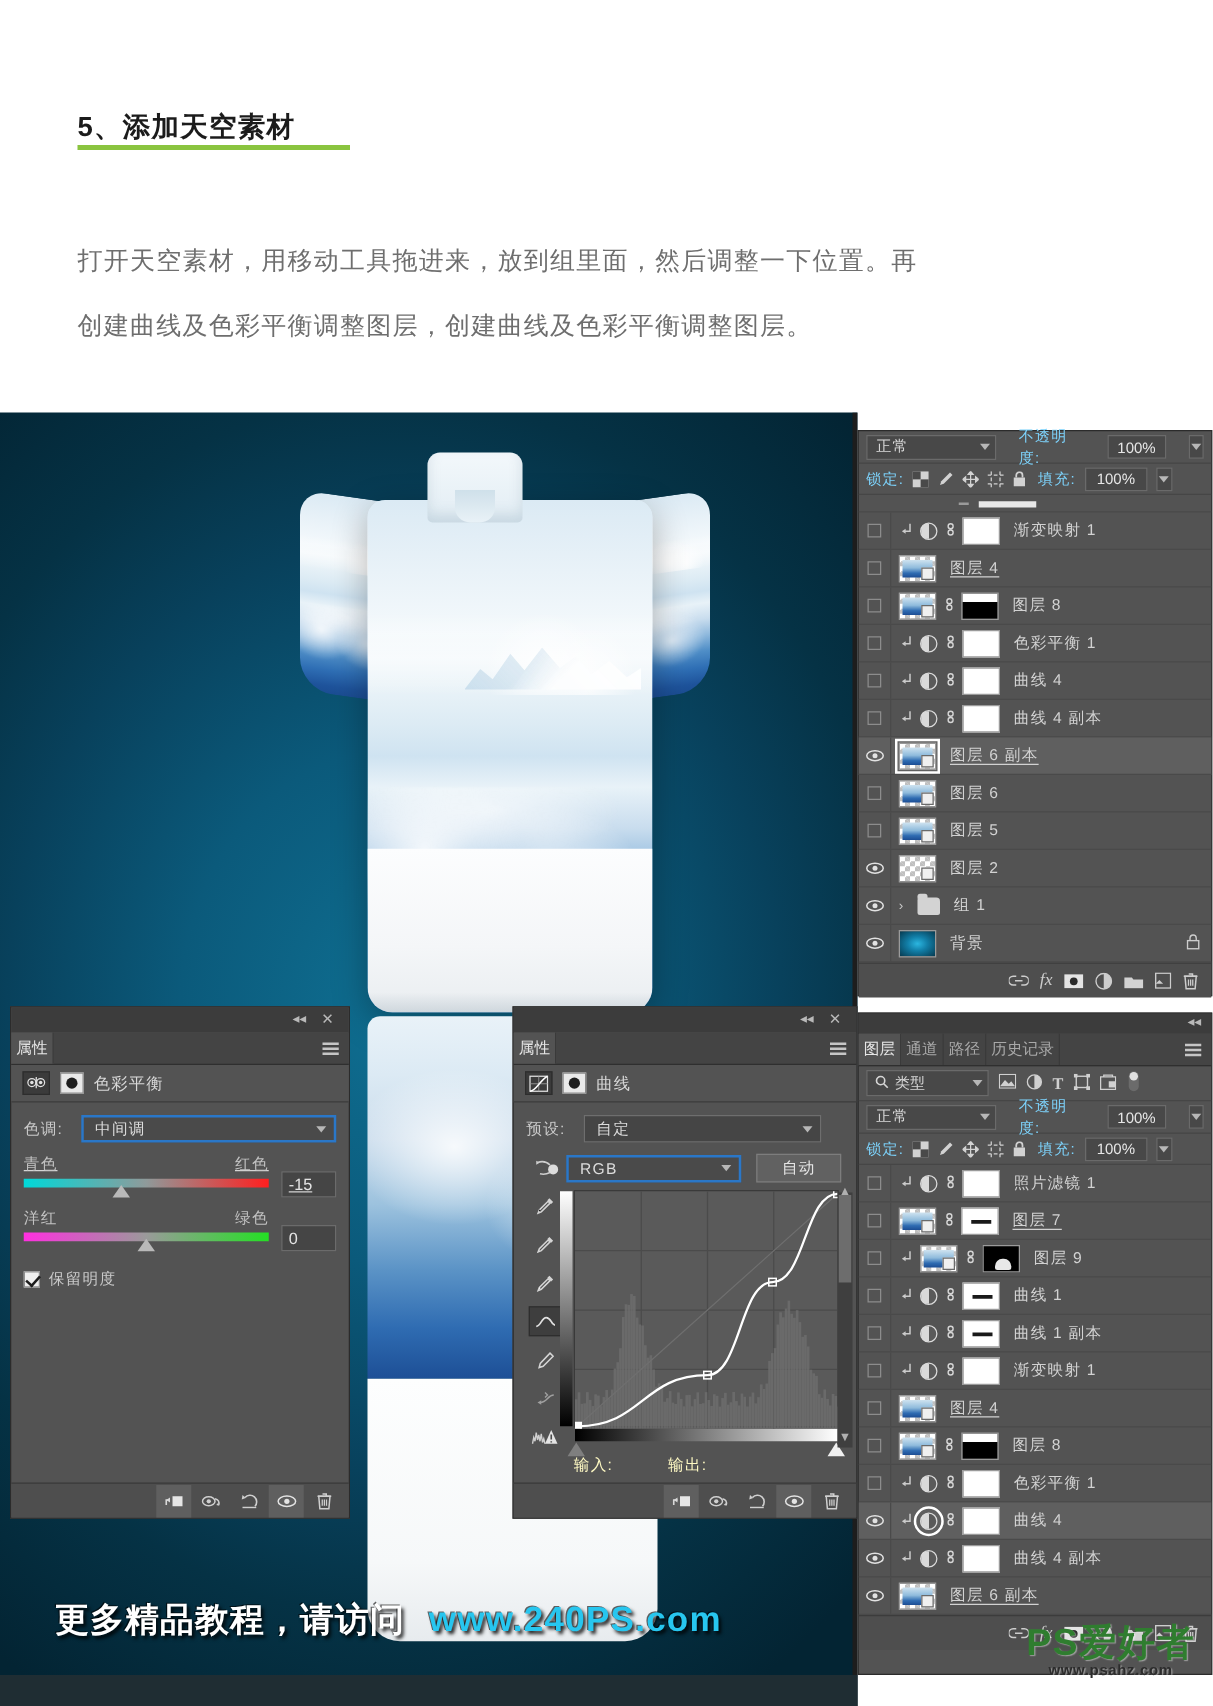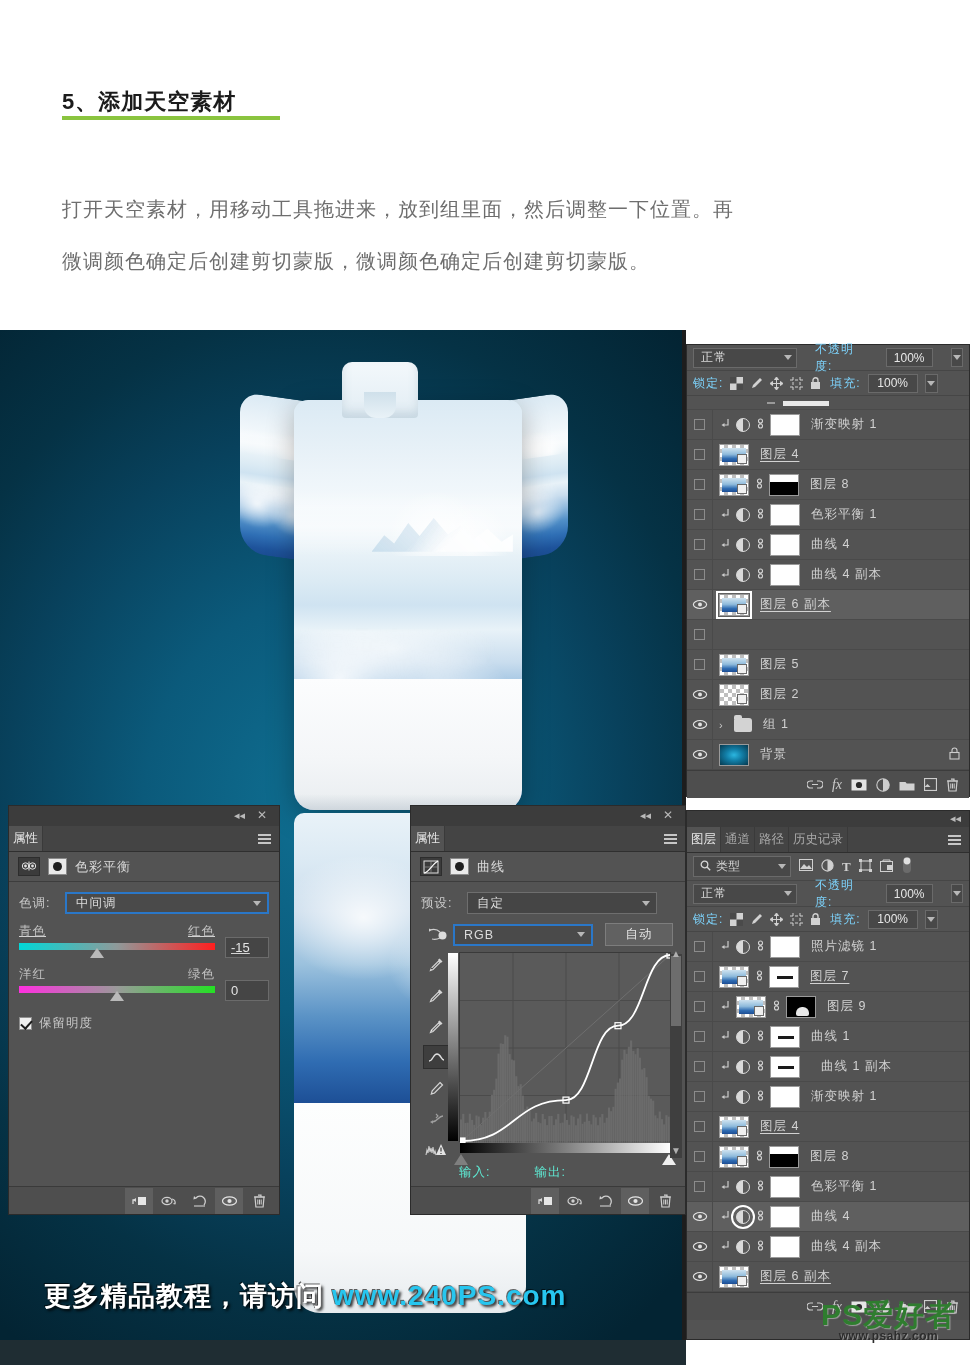--- a/index.html
+++ b/index.html
@@ -251,21 +251,21 @@
   .curve-vbar {
     position: absolute; left: -12px; top: 0; width: 10px; height: 100%;
     background: linear-gradient(180deg,#fff,#000);
   }
   .blackpt, .whitept { position: absolute; bottom: -24px; width: 0; height: 0;
     border-left: 7px solid transparent; border-right: 7px solid transparent; }
   .blackpt { border-bottom: 11px solid #7f7f7f; left: -6px; }
   .whitept { border-bottom: 11px solid #f0f0f0; right: -6px; }
 
   .io-row { position: absolute; left: 38px; top: 200px; width: 212px; display: flex; gap: 44px; }
-  .io-label { font-size: 12.5px; color: #5eead4; letter-spacing: 1px; }
+  .io-label { font-size: 12.5px; color: #fef9c3; letter-spacing: 1px; }
 
   .scrollcol {
     position: absolute; right: 3px; top: 72px; width: 12px; bottom: 34px;
     background: #3f3f3f;
   }
   .scrollcol .thumb { position: absolute; left: 1px; top: 2px; width: 10px; height: 70px; background: #6d6d6d; }
   .scroll-arrow { position:absolute; right: 4px; color:#b0b0b0; font-size: 10px; }
 
   
   .layers-panel { position: absolute; background: #535353; border: 1px solid #2b2b2b; }
@@ -347,21 +347,21 @@
     display: flex; align-items: center; justify-content: flex-end; gap: 9px; padding-right: 10px;
   }
   .lf-btn { color: #cdcdcd; font-size: 13px; display: flex; align-items:center; }
 
   .partial-top { height: 14px; border-bottom: 1px solid #4a4a4a; position: relative; }
   .partial-top .pm { position:absolute; left: 96px; top: 5px; width: 46px; height: 5px; background:#e8e8e8; }
   .partial-top .pm2 { position:absolute; left: 80px; top: 6px; width: 8px; height: 2px; background:#9a9a9a; }
 
   
   .wm-bottom {
-    position: absolute; left: 44px; top: 1278px; display: flex; align-items: baseline; gap: 8px;
+    position: absolute; left: 44px; top: 1278px; display: flex; align-items: baseline; gap: 19px;
     font-size: 27px; font-weight: bold; letter-spacing: 1px;
     text-shadow: 2px 2px 3px rgba(0,0,0,0.85), -1px -1px 0 rgba(0,0,0,0.6);
   }
   .wm-cn { color: #ffffff; }
   .wm-url { color: #27c6ef; font-size: 28px; }
 
   .wm-ps {
     position: absolute; right: 14px; top: 1300px;
     color: #2f7d2f; font-weight: bold; text-align: center; line-height: 1;
     text-shadow: 1px 1px 1px rgba(255,255,255,0.45);
@@ -378,21 +378,21 @@
 
 <div id="root">
 
   <div class="article">
     <div class="heading-wrap">
       <span class="heading-text">5、添加天空素材</span>
       <div class="heading-underline"></div>
     </div>
     <div class="para">
       <div class="para-line">打开天空素材，用移动工具拖进来，放到组里面，然后调整一下位置。再</div>
-      <div class="para-line">微调颜色确定后创建剪切蒙版，微调颜色确定后创建剪切蒙版。</div>
+      <div class="para-line">创建曲线及色彩平衡调整图层，创建曲线及色彩平衡调整图层。</div>
     </div>
   </div>
 
   <div class="canvas">
     <div class="shirt">
       <div class="sleeve left">
         <div class="skyfill"></div>
       </div>
       <div class="sleeve right">
         <div class="skyfill"></div>
@@ -964,20 +964,27 @@
               <span class="content" style="background: linear-gradient(rgb(207, 227, 240) 0%, rgb(143, 187, 220) 45%, rgb(47, 108, 178) 75%, rgb(28, 77, 148) 100%);"></span>
               <span style="position: absolute; right: 1px; bottom: 1px; width: 10px; height: 10px; background: rgb(240, 240, 240); border: 1px solid rgb(106, 106, 106);"></span>
             </span>
             <span class="layer-name underlined" style="margin-left: 6px;">图层 6 副本</span>
           </div>
         </div>
         <div class="layer-row">
           <div class="eye-cell">
             <span class="eye-box"></span>
           </div>
+          <div class="row-content">
+            <span class="thumb-img">
+              <span class="content" style="background: linear-gradient(rgb(207, 227, 240) 0%, rgb(143, 187, 220) 45%, rgb(47, 108, 178) 75%, rgb(28, 77, 148) 100%);"></span>
+              <span style="position: absolute; right: 1px; bottom: 1px; width: 10px; height: 10px; background: rgb(240, 240, 240); border: 1px solid rgb(106, 106, 106);"></span>
+            </span>
+            <span class="layer-name" style="margin-left: 6px;">图层 6</span>
+          </div>
         </div>
         <div class="layer-row">
           <div class="eye-cell">
             <span class="eye-box"></span>
           </div>
           <div class="row-content">
             <span class="thumb-img">
               <span class="content" style="background: linear-gradient(rgb(207, 227, 240) 0%, rgb(143, 187, 220) 45%, rgb(47, 108, 178) 75%, rgb(28, 77, 148) 100%);"></span>
               <span style="position: absolute; right: 1px; bottom: 1px; width: 10px; height: 10px; background: rgb(240, 240, 240); border: 1px solid rgb(106, 106, 106);"></span>
             </span>
@@ -1258,21 +1265,21 @@
           <div class="row-content">
             <span class="clip-arrow"><svg width="11" height="11" viewBox="0 0 11 11">
                 <path d="M8 1 V7 H4" stroke="#cbcbcb" fill="none" stroke-width="1.2"></path>
                 <path d="M4.5 5 L1.5 7 L4.5 9 Z" fill="#cbcbcb"></path>
               </svg></span>
             <span class="adj-circle"></span>
             <span class="link-ico"><svg width="9" height="13" viewBox="0 0 9 13">
                 <path d="M4.5 2 a2 2 0 0 1 0 4 a2 2 0 0 1 0 -4 M4.5 7 a2 2 0 0 1 0 4 a2 2 0 0 1 0 -4" stroke="#d6d6d6" fill="none" stroke-width="1.1"></path>
               </svg></span>
             <span class="thumb-mask line"></span>
-            <span class="layer-name" style="margin-left: 16px; text-align: right;">曲线 1 副本</span>
+            <span class="layer-name" style="margin-left: 6px; text-align: right;">曲线 1 副本</span>
           </div>
         </div>
         <div class="layer-row">
           <div class="eye-cell">
             <span class="eye-box"></span>
           </div>
           <div class="row-content">
             <span class="clip-arrow"><svg width="11" height="11" viewBox="0 0 11 11">
                 <path d="M8 1 V7 H4" stroke="#cbcbcb" fill="none" stroke-width="1.2"></path>
                 <path d="M4.5 5 L1.5 7 L4.5 9 Z" fill="#cbcbcb"></path>

